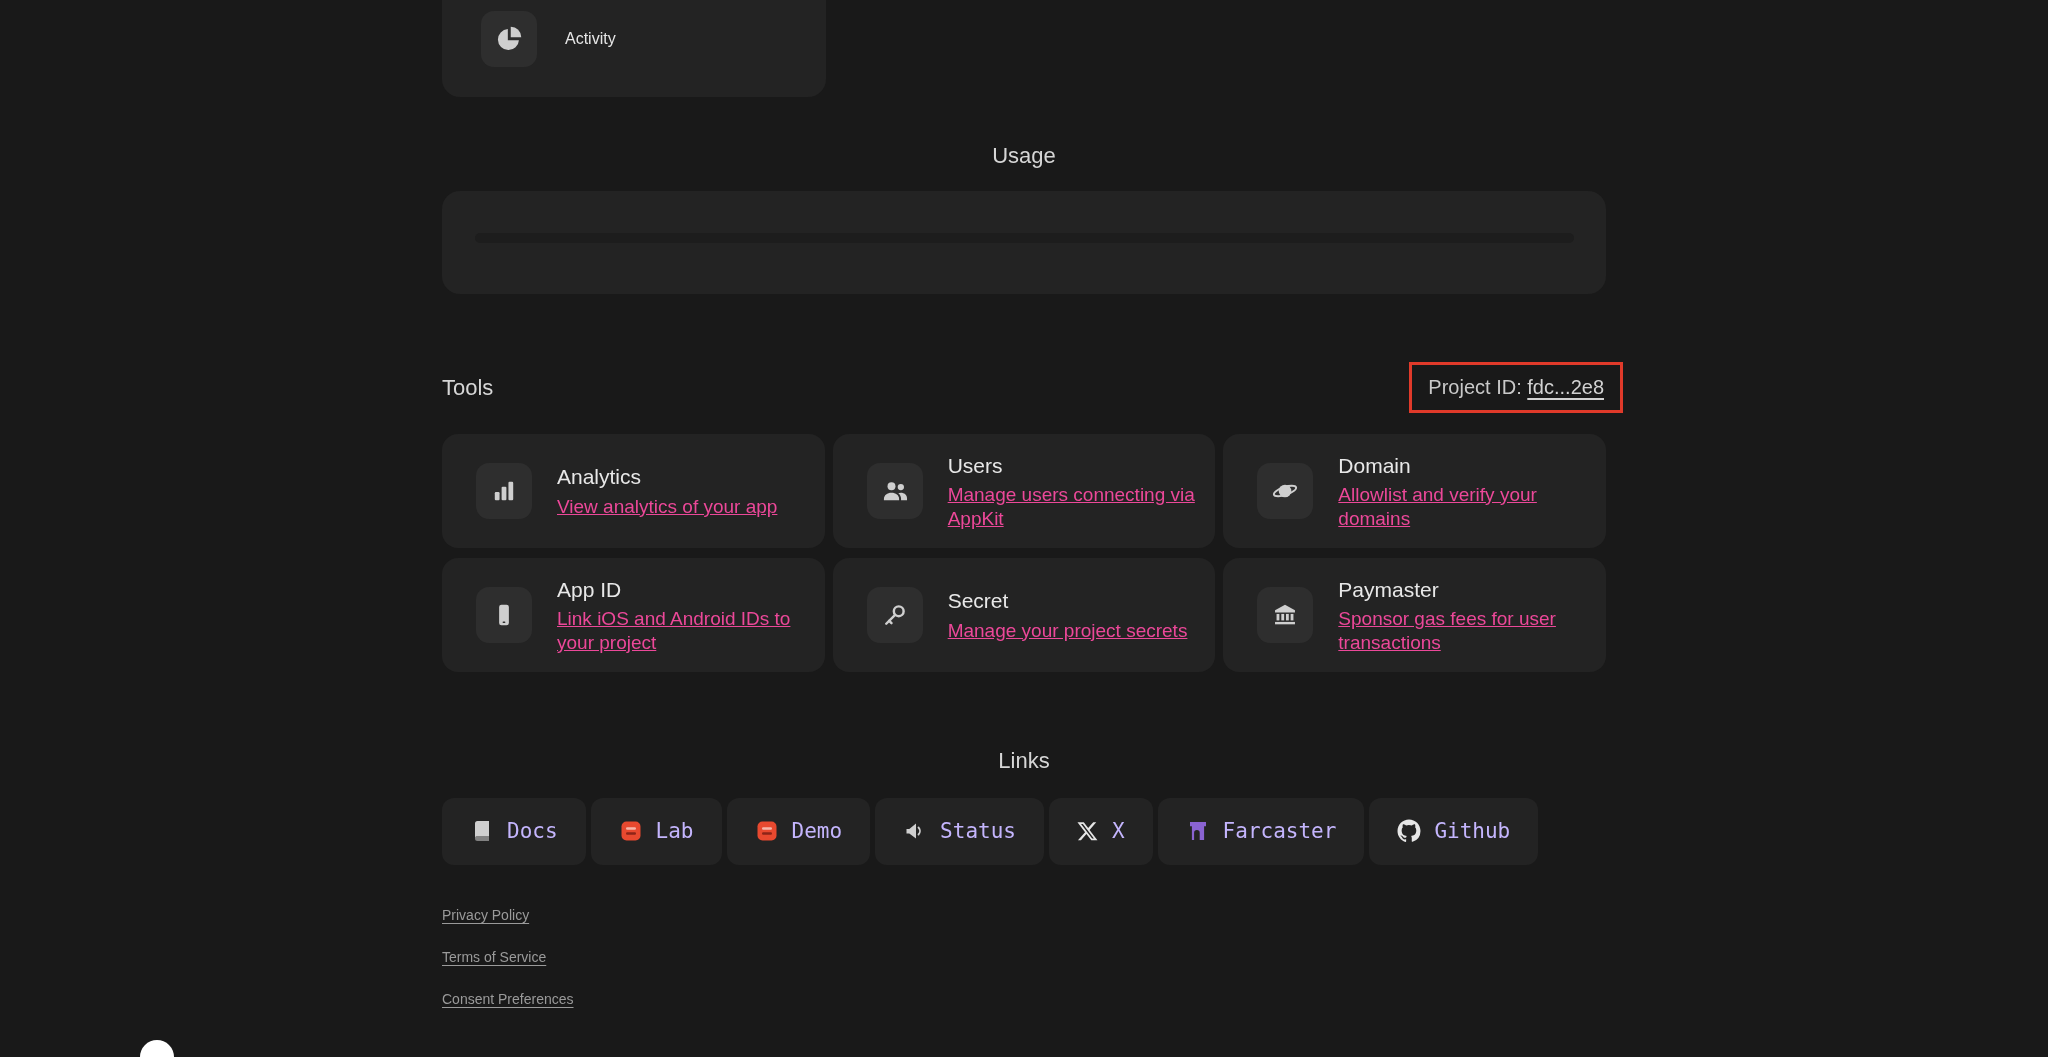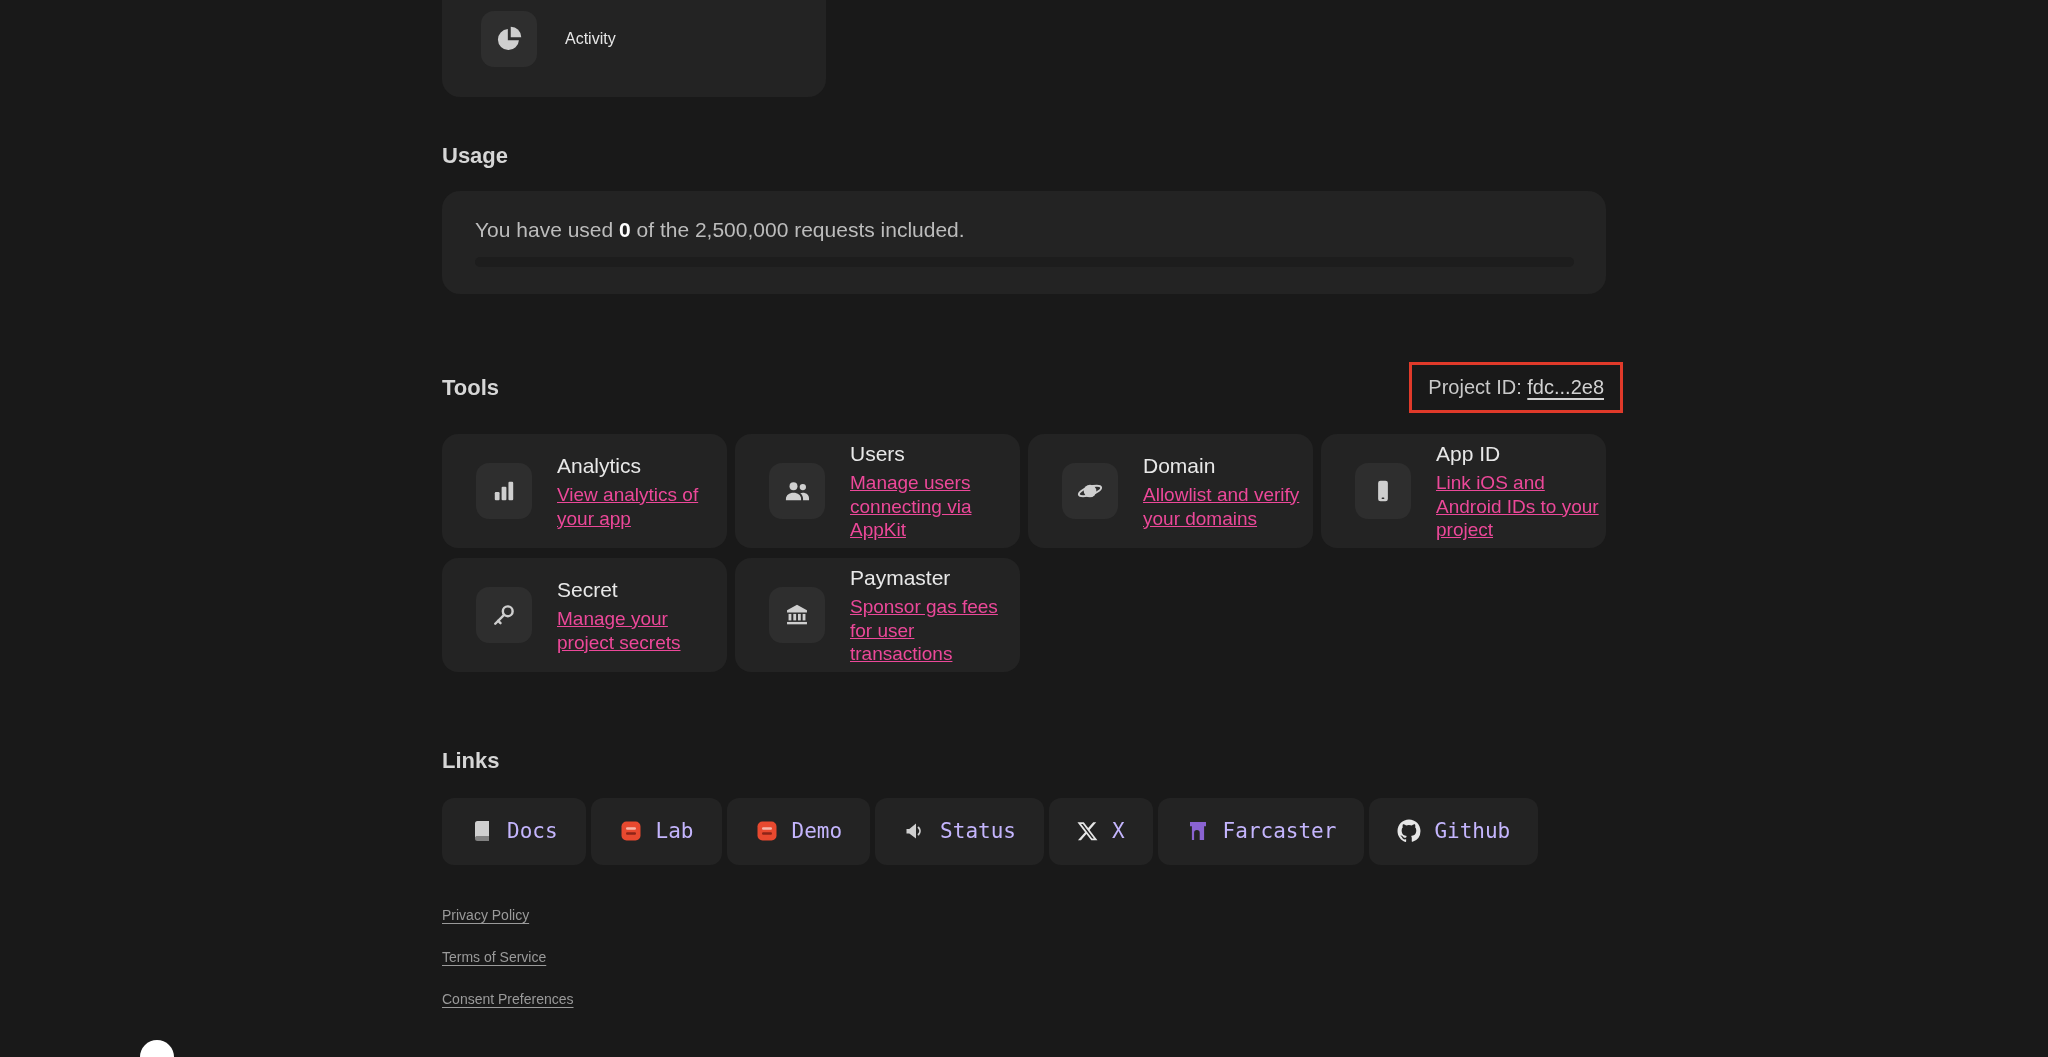--- a/index.html
+++ b/index.html
@@ -19,21 +19,21 @@
   .row { display:flex; align-items:center; gap:28px; }
 
   .icon-tile {
     width:56px; height:56px; border-radius:13px; background:#2e2e2e;
     display:flex; align-items:center; justify-content:center;
     color:#cfcfcf; flex:0 0 auto;
   }
   .icon-tile svg { display:block; }
 
   h2.section-heading {
-    font-size:22px; font-weight:700; color:#d6d6d6; margin:0; line-height:1.2;
+    font-size:22px; font-weight:400; color:#d6d6d6; margin:0; line-height:1.2;text-align:center;
   }
   .section-head { display:flex; justify-content:space-between; align-items:center; }
 
   .usage-heading-wrap { margin-top:46px; }
   .usage-card {
     margin-top:22px; height:103px; border-radius:18px; background:#232323;
     padding:27px 32px 0 33px;
   }
   .usage-text { font-size:21px; color:#bcbcbc; }
   .usage-text .used-value { color:#ffffff; font-weight:700; }
@@ -46,21 +46,21 @@
   .project-id-box {
     border:3px solid #e03a2a; padding:11px 16px; margin-right:-17px;
     font-size:20px; color:#c9c9c9; white-space:nowrap; cursor:pointer;
     background:transparent;
   }
   .project-id-box .pid-value {
     color:#d2d2d2; text-decoration:underline; text-underline-offset:4px;
   }
 
   .tools-grid {
-    margin-top:21px; display:grid; grid-template-columns:1fr 1fr 1fr 1fr;
+    margin-top:21px; display:grid; grid-template-columns:1fr 1fr 1fr;
     column-gap:8px; row-gap:10px;
   }
   .tool-card {
     height:114px; border-radius:16px; background:#232323;
     display:flex; align-items:center; padding-left:34px; gap:25px; cursor:pointer;
   }
   .tool-title { font-size:21px; color:#e8e8e8; line-height:1.25; }
   .tool-desc { font-size:19px; color:#ec4899; margin-top:4px; line-height:1.25;text-decoration:underline; }
 
   .links-head { margin-top:76px; }
@@ -101,23 +101,20 @@
         </svg>
       </span>
       <span>Activity</span>
     </div>
   </div>
 
   <div class="usage-heading-wrap">
     <h2 class="section-heading">Usage</h2>
   </div>
   <div class="usage-card">
-    <div class="usage-text">
-      <span>You have used </span><span class="used-value">0</span><span> of the 2,500,000 requests included.</span>
-    </div>
     <div class="progress-track">
       <div class="progress-fill" style="width: 0%;"></div>
     </div>
   </div>
 
   <div class="section-head tools-head">
     <h2 class="section-heading">Tools</h2>
     <div class="project-id-box">
       <span>Project ID: </span><span class="pid-value">fdc...2e8</span>
     </div>

